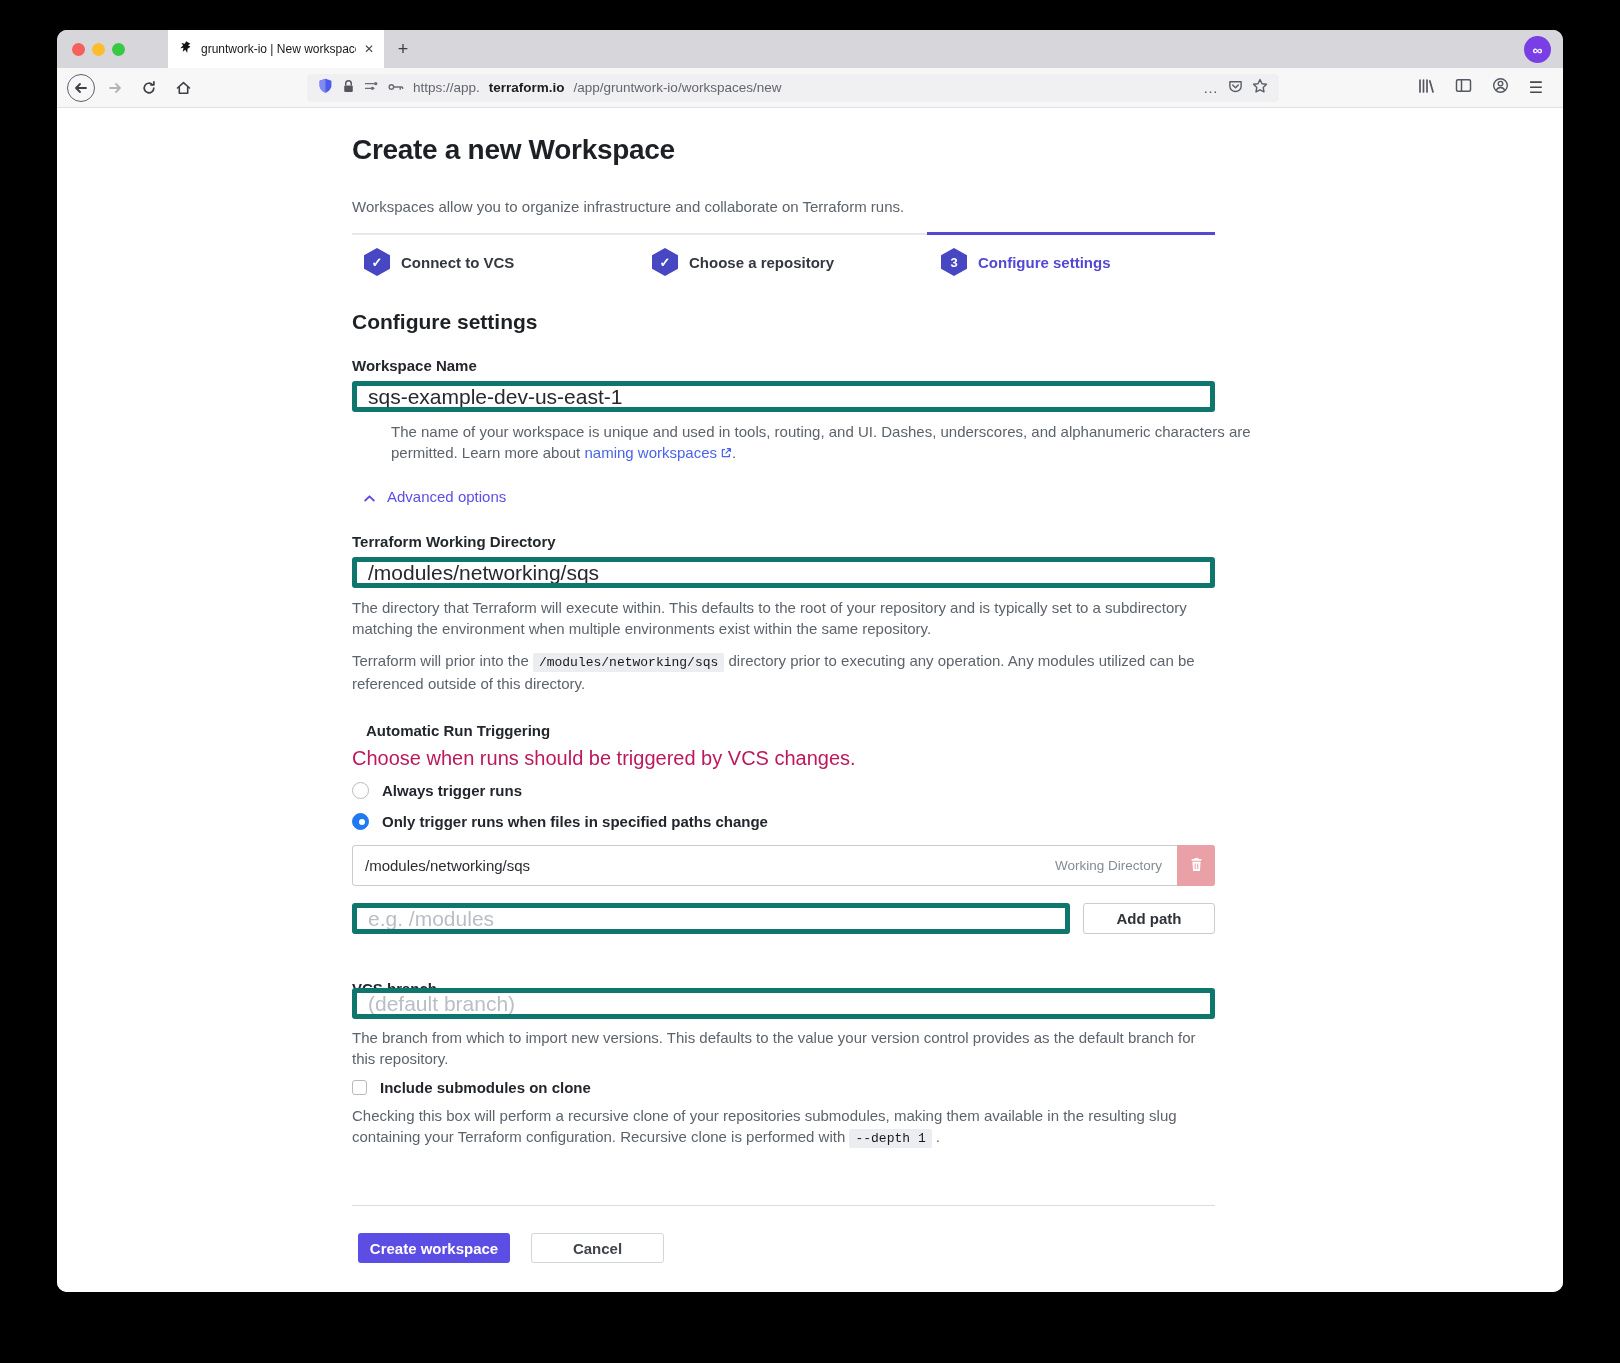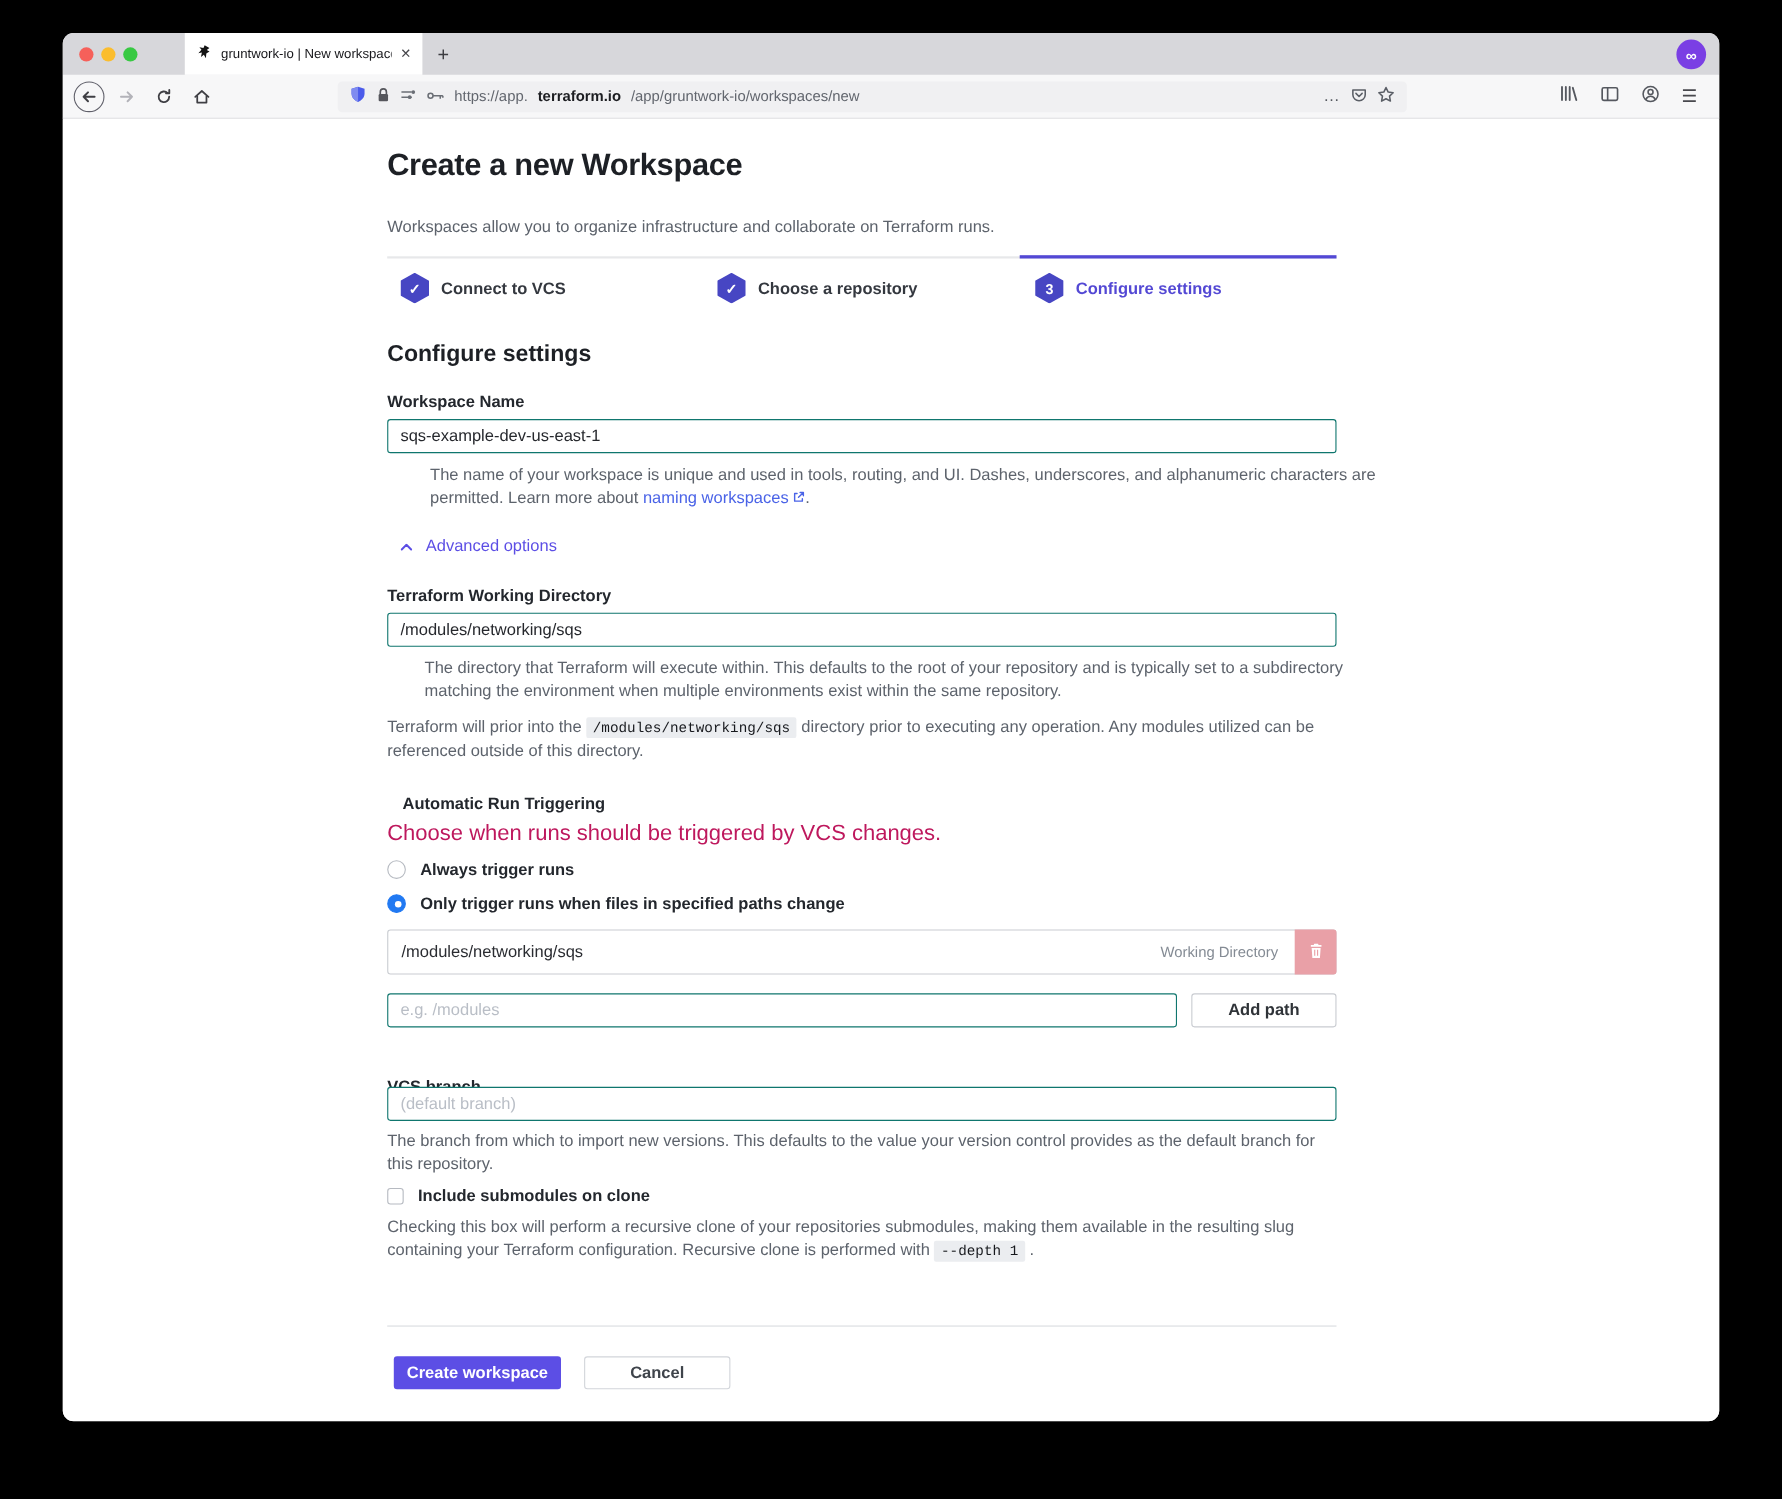--- a/index.html
+++ b/index.html
@@ -52,27 +52,27 @@
          display:flex; align-items:center; justify-content:center;
          clip-path:polygon(50% 0,100% 26%,100% 74%,50% 100%,0 74%,0 26%); }
   .step-label { font-size:15px; font-weight:700; color:#34383f; }
   .step.s3 .step-label { color:#5348d4; }
 
   h2.section-heading { top:200px; left:0; font-size:21px; line-height:26px; font-weight:700; color:#1d2025; }
 
   .field-label { font-size:15px; font-weight:700; color:#23272d; line-height:20px; }
   .lbl-wsname { top:247px; } .lbl-workdir { top:423px; } .lbl-runtrig { top:612px;margin-left:14px; } .lbl-vcs { top:854px;margin-top:16px; }
 
-  .text-input { width:863px; height:31px; border:1px solid #0f766e; border-radius:3px; background:#fff;
-                font-family:"Liberation Sans", sans-serif; font-size:15px; color:#26282d; padding:0 11px; outline:none; }
+  .text-input { width:863px; height:31px; border:5px solid #0f766e; border-radius:3px; background:#fff;
+                font-family:"Liberation Sans", sans-serif; font-size:21px; color:#26282d; padding:0 11px; outline:none; }
   .text-input::placeholder { color:#b9bec6; }
   .in-wsname { top:272px; } .in-workdir { top:448px; } .in-vcs { top:879px; }
 
   .help { font-size:15px; line-height:21px; color:#5d636c; width:863px; }
-  .help-wsname { top:312px;margin-left:39px; } .help-workdir { top:488px;margin-left:34px; } .para-workdir { top:541px; }
+  .help-wsname { top:312px;margin-left:39px; } .help-workdir { top:488px; } .para-workdir { top:541px; }
   .help-vcs { top:918px; } .help-submod { top:996px; }
   .help a { color:#4a63e7; text-decoration:none; }
   .ext-ico { display:inline-block; vertical-align:-1px; margin-left:3px; }
   code.chip { font-family:"Liberation Mono", monospace; font-size:13px; background:#ebedf0; color:#17191d;
               padding:2px 6px; border-radius:2px; }
 
   .advanced { top:379px; left:12px; display:flex; align-items:center; gap:12px; font-size:15px;
               color:#5c4ee5; font-weight:400; cursor:pointer; }
 
   .run-sub { top:639px; font-size:20px; color:#be185d; }

